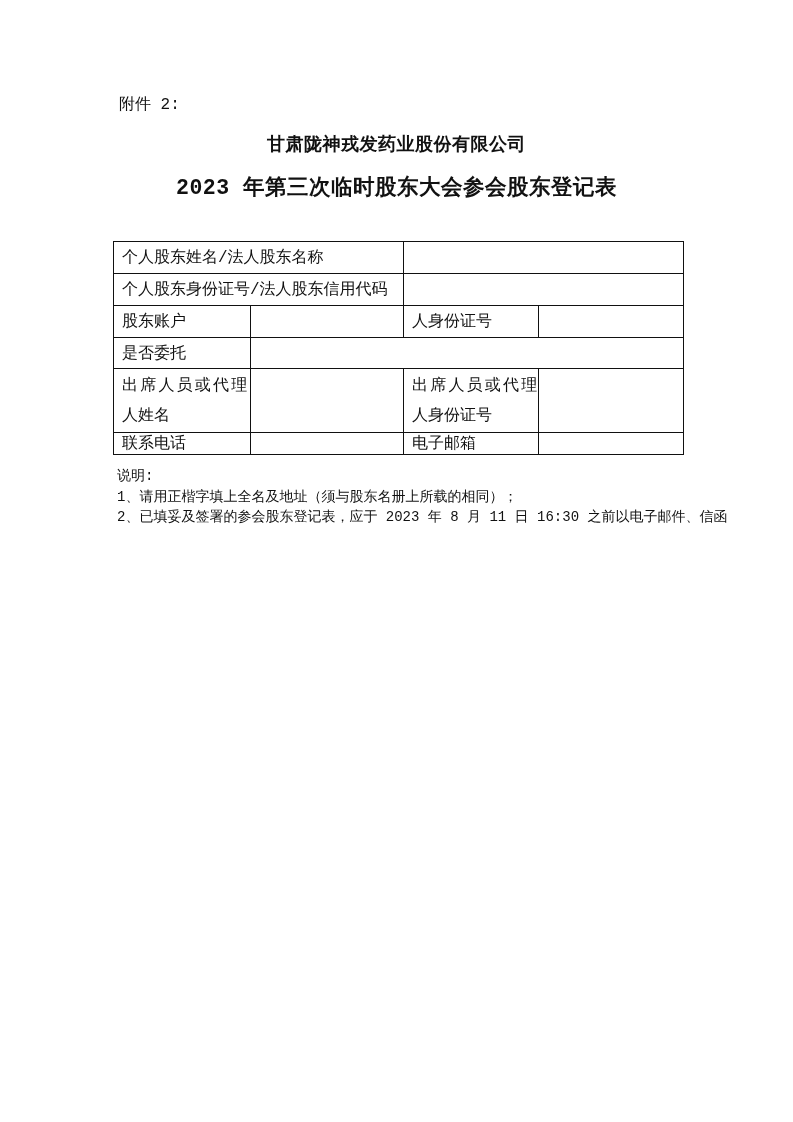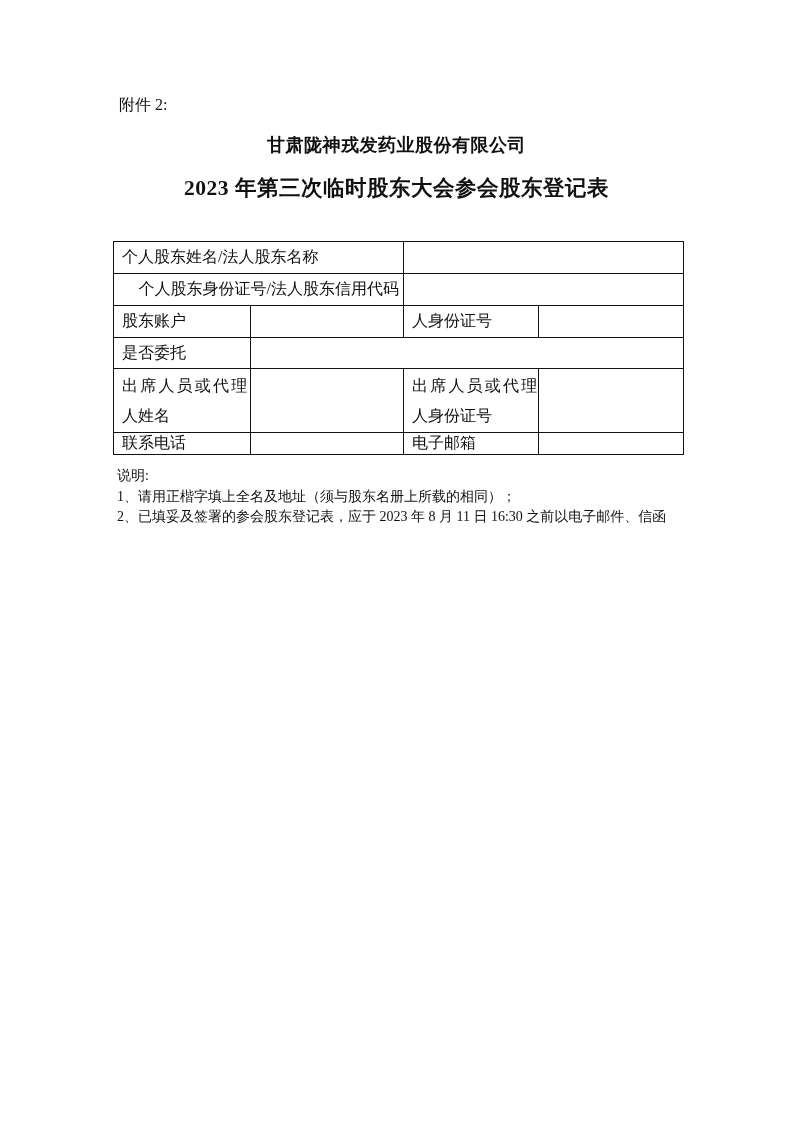--- a/index.html
+++ b/index.html
@@ -1,15 +1,15 @@
 <!DOCTYPE html>
 <html><head>
 <meta charset="utf-8">
 <style>
-  * { margin: 0; padding: 0; box-sizing: border-box; }
+  * { margin: 0; padding: 0; box-sizing: border-box; font-family: Liberation Mono, monospace; }
   html, body { background: #888; }
   .page {
     position: relative;
     width: 793px;
     height: 1122px;
     margin: 0 auto;
     background: #ffffff;
     font-family: "Liberation Serif", "DejaVu Serif", serif;
     color: #111111;
     overflow: hidden;
@@ -53,21 +53,21 @@
     border-radius: 24px;
   }
   table.form td {
     border: 1px solid #111111;
     font-size: 16px;
     padding: 0 4px 0 8px;
     vertical-align: middle;
     overflow: hidden;
   }
   tr.r1 { height: 32px; }
-  tr.r2 { height: 32px; text-align: right; }
+  tr.r2 { height: 32px; }
   tr.r3 { height: 32px; }
   tr.r4 { height: 31px; }
   tr.r5 { height: 64px; }
   tr.r6 { height: 22px; }
   td.two-line { line-height: 30px; }
   .jline { display: block; letter-spacing: 2.2px; white-space: nowrap; }
   .nline { display: block; }
   .notes {
     position: absolute;
     left: 117px;

